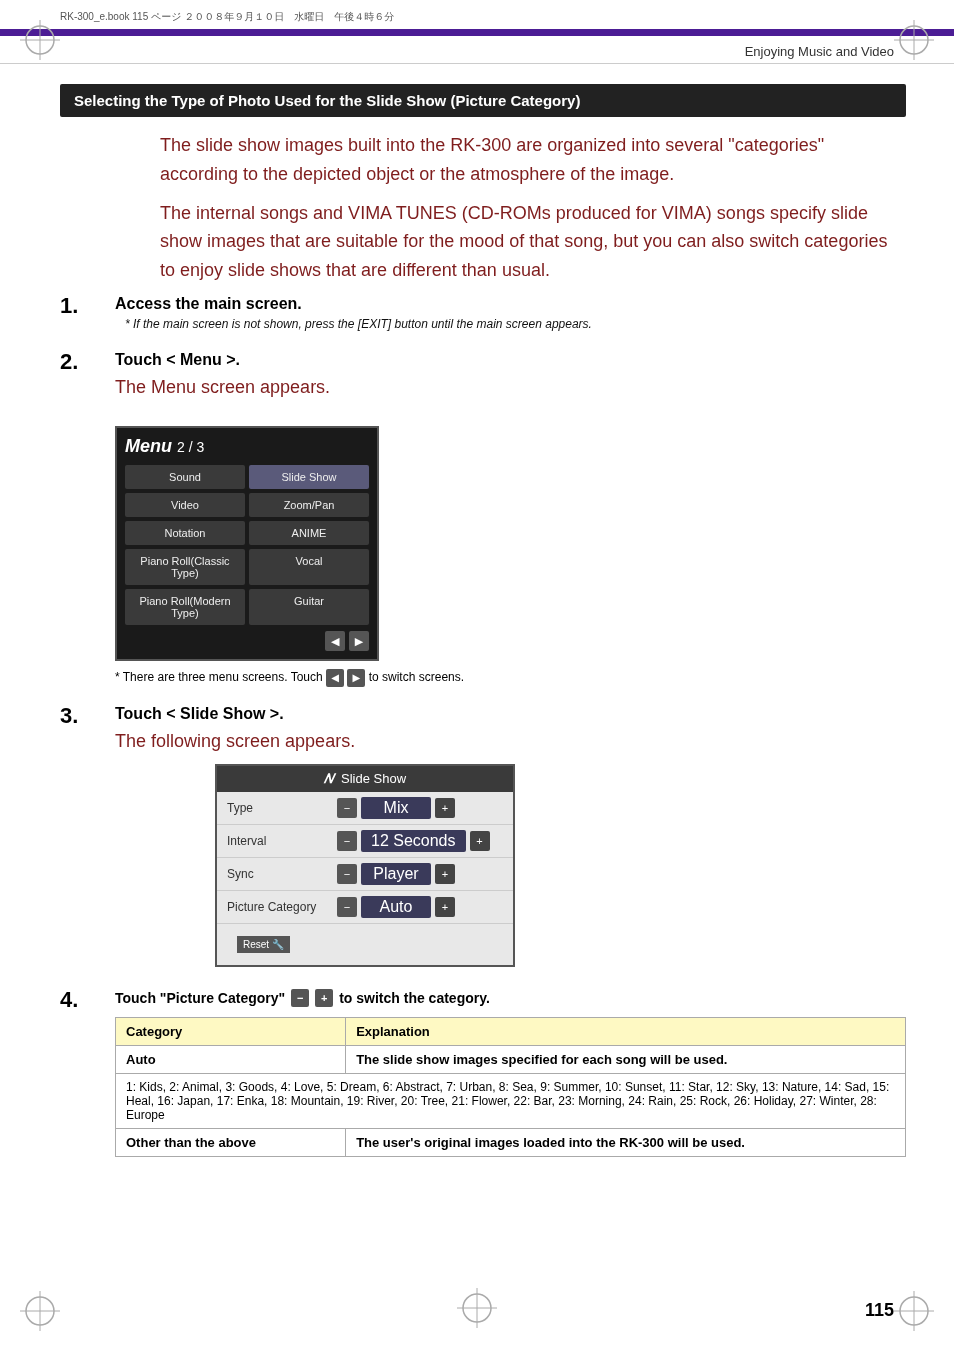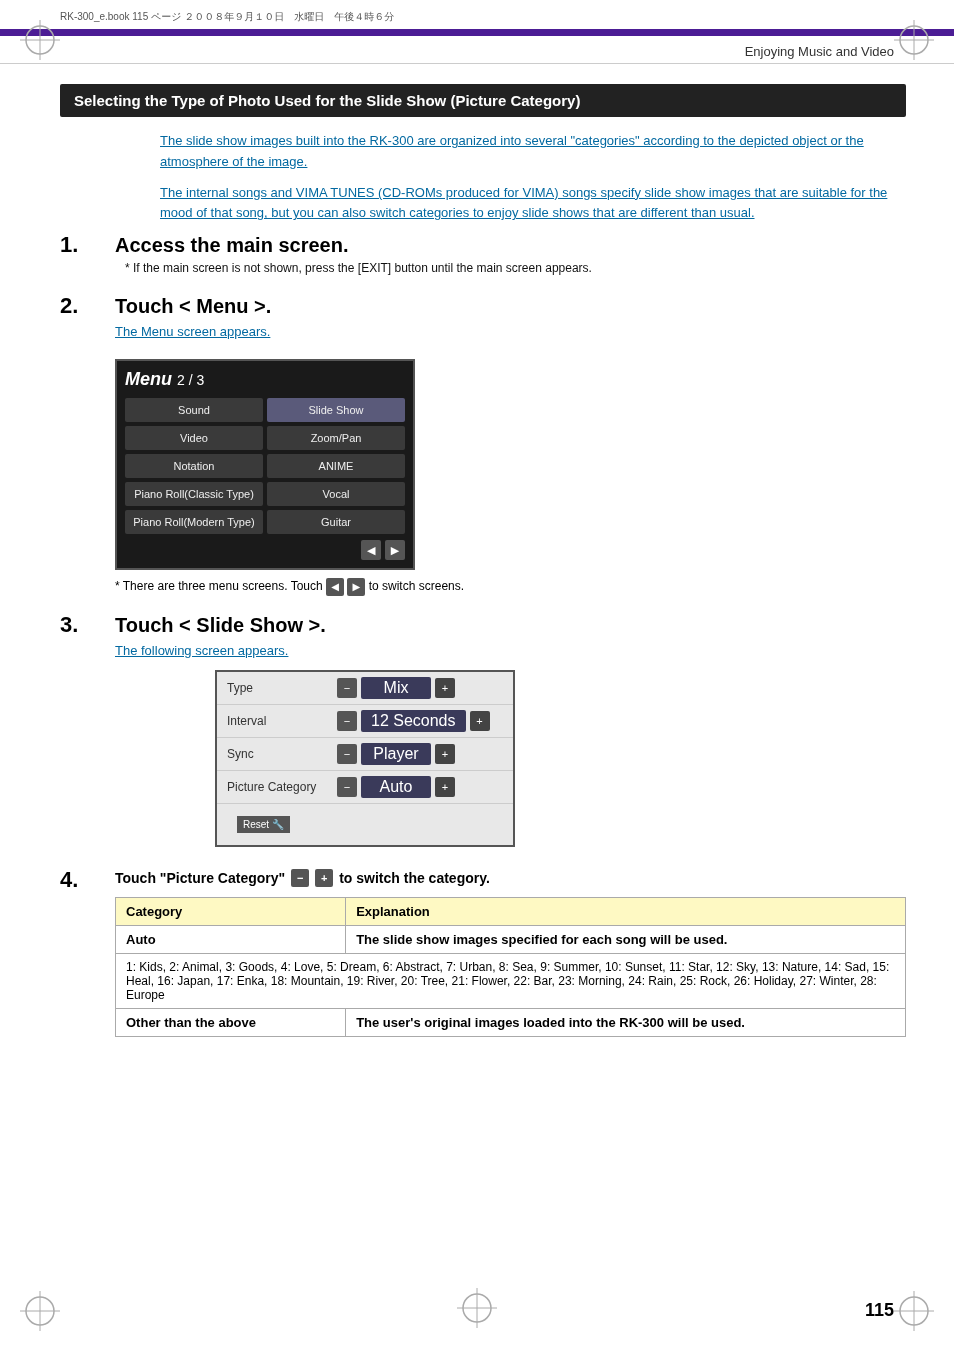--- a/index.html
+++ b/index.html
@@ -59,60 +59,60 @@
       font-size: 15px;
       font-weight: bold;
       margin-bottom: 14px;
       border-radius: 2px;
     }
 
     
     .body-text {
       margin-left: 100px;
       margin-bottom: 10px;
-      font-size: 13px;
+      font-size: 18px;
       line-height: 1.6;
-      color: #0369a1;
-      text-decoration: underline;
+      color: #7f1d1d;
     }
 
     
     .step {
       display: flex;
       margin-bottom: 14px;
     }
     .step-number {
       font-size: 22px;
       font-weight: bold;
       min-width: 55px;
       line-height: 1;
     }
     .step-content {
       flex: 1;
     }
     .step-title {
-      font-size: 20px;
+      font-size: 16px;
       font-weight: bold;
       margin-bottom: 4px;
     }
     .step-note {
       font-size: 12px;
       margin-left: 10px;
       margin-bottom: 6px;
       color: #111;
+      font-style: italic;
     }
     .step-note::before {
       content: '* ';
     }
 
     
     .screen-mockup {
       background: #1a1a1a;
       border: 2px solid #555;
-      width: 300px;
+      width: 264px;
       margin: 8px 0 8px 0;
       padding: 8px;
       color: #fff;
       font-size: 12px;
     }
     .screen-mockup .screen-title {
       font-style: italic;
       font-size: 18px;
       font-weight: bold;
       margin-bottom: 8px;
@@ -349,21 +349,21 @@
     <div class="step-content">
       <div class="step-title">Access the main screen.</div>
       <div class="step-note">If the main screen is not shown, press the [EXIT] button until the main screen appears.</div>
     </div>
   </div>
 
   <div class="step">
     <div class="step-number">2.</div>
     <div class="step-content">
       <div class="step-title">Touch &lt; Menu &gt;.</div>
-      <div class="body-text" style="margin-left:0; margin-bottom:16px;">The Menu screen appears.</div>
+      <div class="body-text" style="margin-left:0; margin-bottom:24px;">The Menu screen appears.</div>
 
       <div class="screen-mockup">
         <div class="screen-title">
           <span style="font-style:italic; font-weight:bold;">Menu</span> <span style="font-size:14px; font-style:normal; font-weight:normal;">2 / 3</span>
         </div>
         <div class="menu-grid">
           <div class="menu-item">Sound</div>
           <div class="menu-item highlighted">Slide Show</div>
           <div class="menu-item">Video</div>
           <div class="menu-item">Zoom/Pan</div>
@@ -389,20 +389,24 @@
     </div>
   </div>
 
   <div class="step">
     <div class="step-number">3.</div>
     <div class="step-content">
       <div class="step-title">Touch &lt; Slide Show &gt;.</div>
       <div class="body-text" style="margin-left:0; margin-bottom:8px;">The following screen appears.</div>
 
       <div class="slideshow-screen">
+        <div class="slideshow-header">
+          <span class="ss-logo">𝑁</span>
+          <span>Slide Show</span>
+        </div>
 
         <div class="slideshow-row">
           <div class="row-label">Type</div>
           <div class="row-controls">
             <div class="ctrl-btn">−</div>
             <div class="ctrl-value">Mix</div>
             <div class="ctrl-btn plus">+</div>
           </div>
         </div>
 

